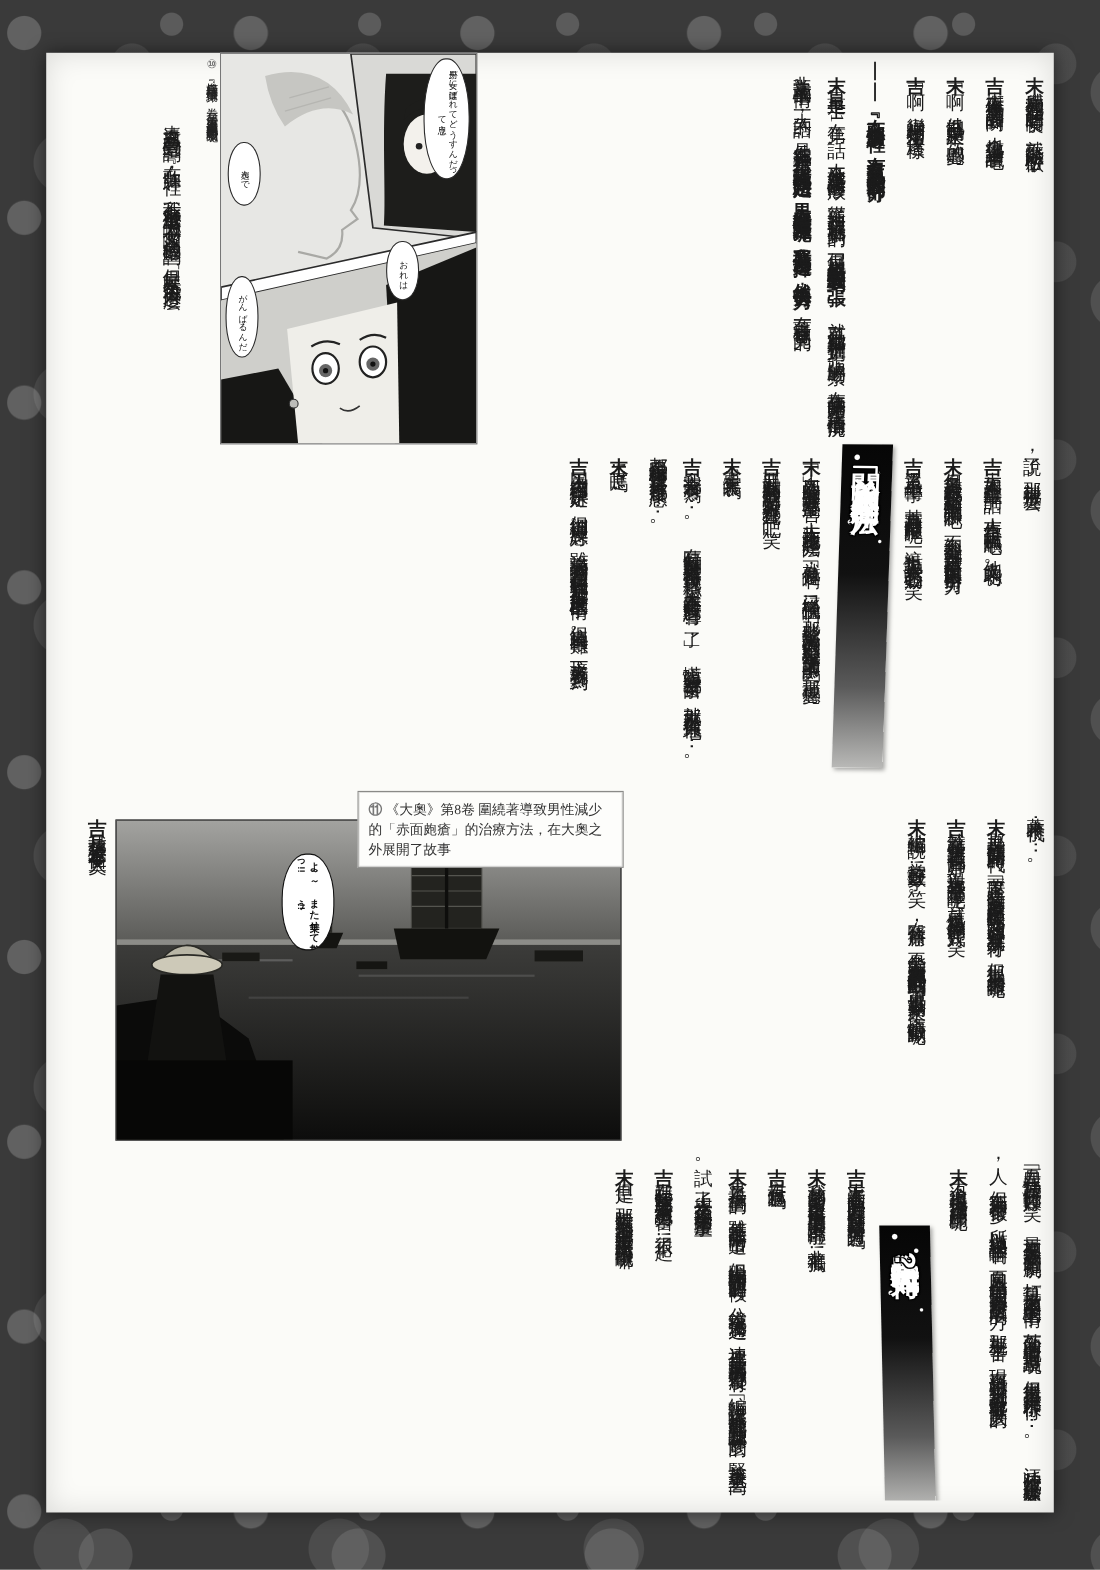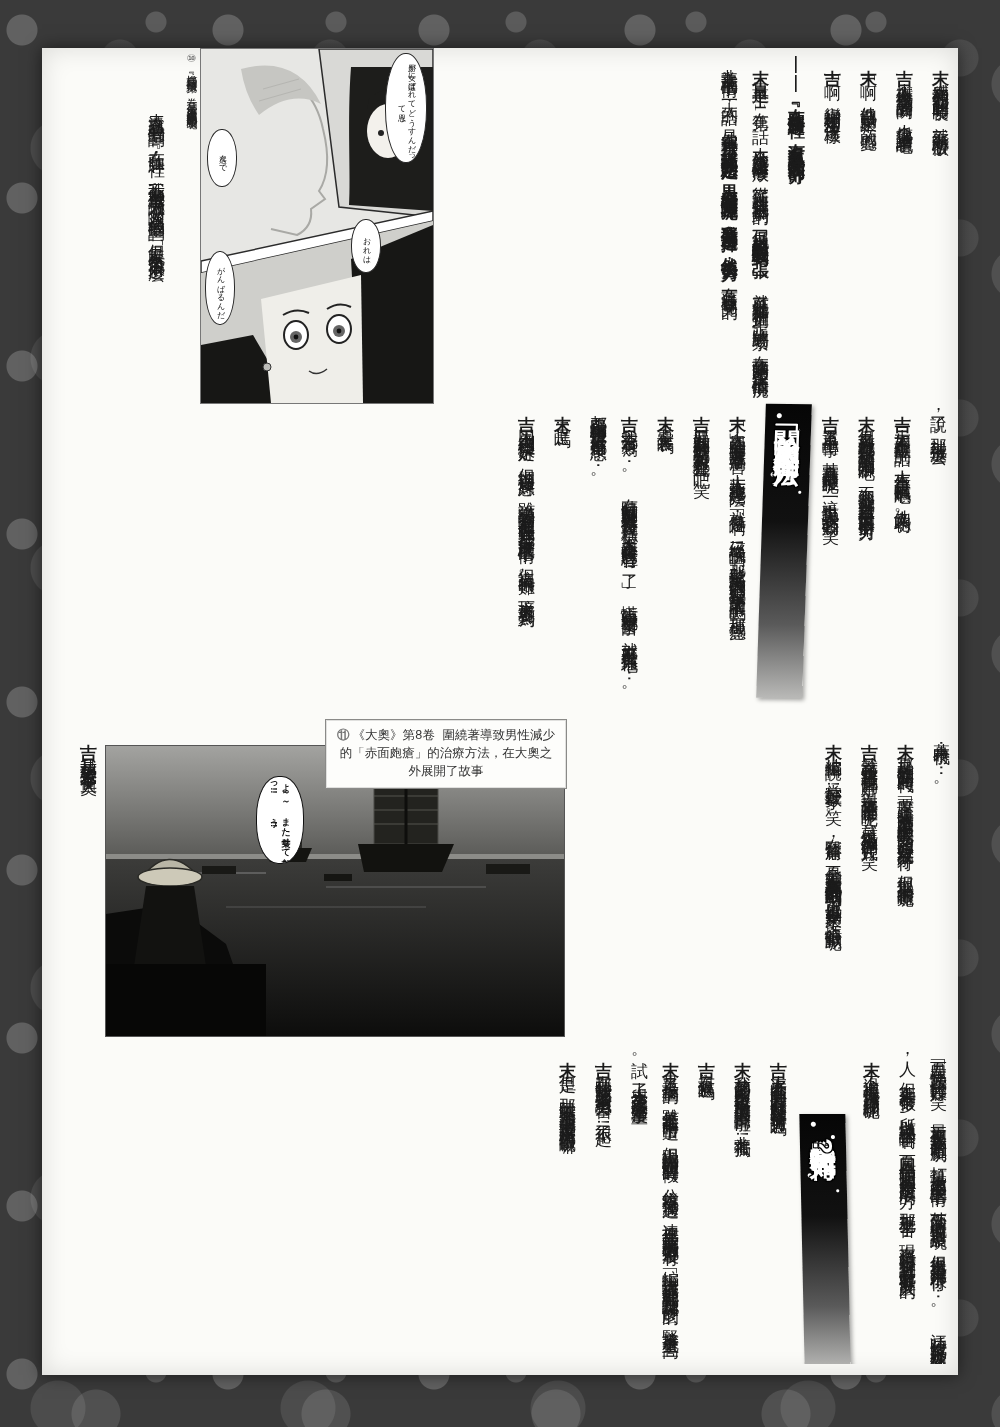--- a/index.html
+++ b/index.html
@@ -70,22 +70,22 @@
     font-family:"Liberation Sans","DejaVu Sans",sans-serif;
     font-size:8px;line-height:10px;color:#111;
     display:flex;align-items:center;justify-content:center;text-align:center;
     overflow:hidden;padding:3px 2px;
   }
   
   .manga2{position:absolute;left:63px;top:697px;width:458px;height:290px;background:#222;border:1px solid #555;}
   .cap-box{
     position:absolute;left:283px;top:671px;width:242px;height:70px;
     background:#fdfdfb;border:1px solid #8a8a88;box-shadow:0 0 0 1px #e0e0de inset;
-    font-family:Liberation Mono, monospace;
-    font-size:12.5px;line-height:18px;color:#333;padding:7px 9px;box-sizing:border-box;text-align:center;
+    font-family:Liberation Serif, serif;
+    font-size:12.5px;line-height:18px;color:#333;padding:7px 9px;box-sizing:border-box;
   }
   .cap-num{color:#777;font-weight:700;margin-right:3px;}
   .bubble2{
     position:absolute;left:150px;top:30px;width:46px;height:86px;
     background:#fff;border:1px solid #111;border-radius:46%;
     writing-mode:vertical-rl;font-family:"Liberation Sans","DejaVu Sans",sans-serif;
     font-size:9px;line-height:12px;font-weight:700;color:#111;
     display:flex;align-items:center;justify-content:center;overflow:hidden;
   }
 </style>

